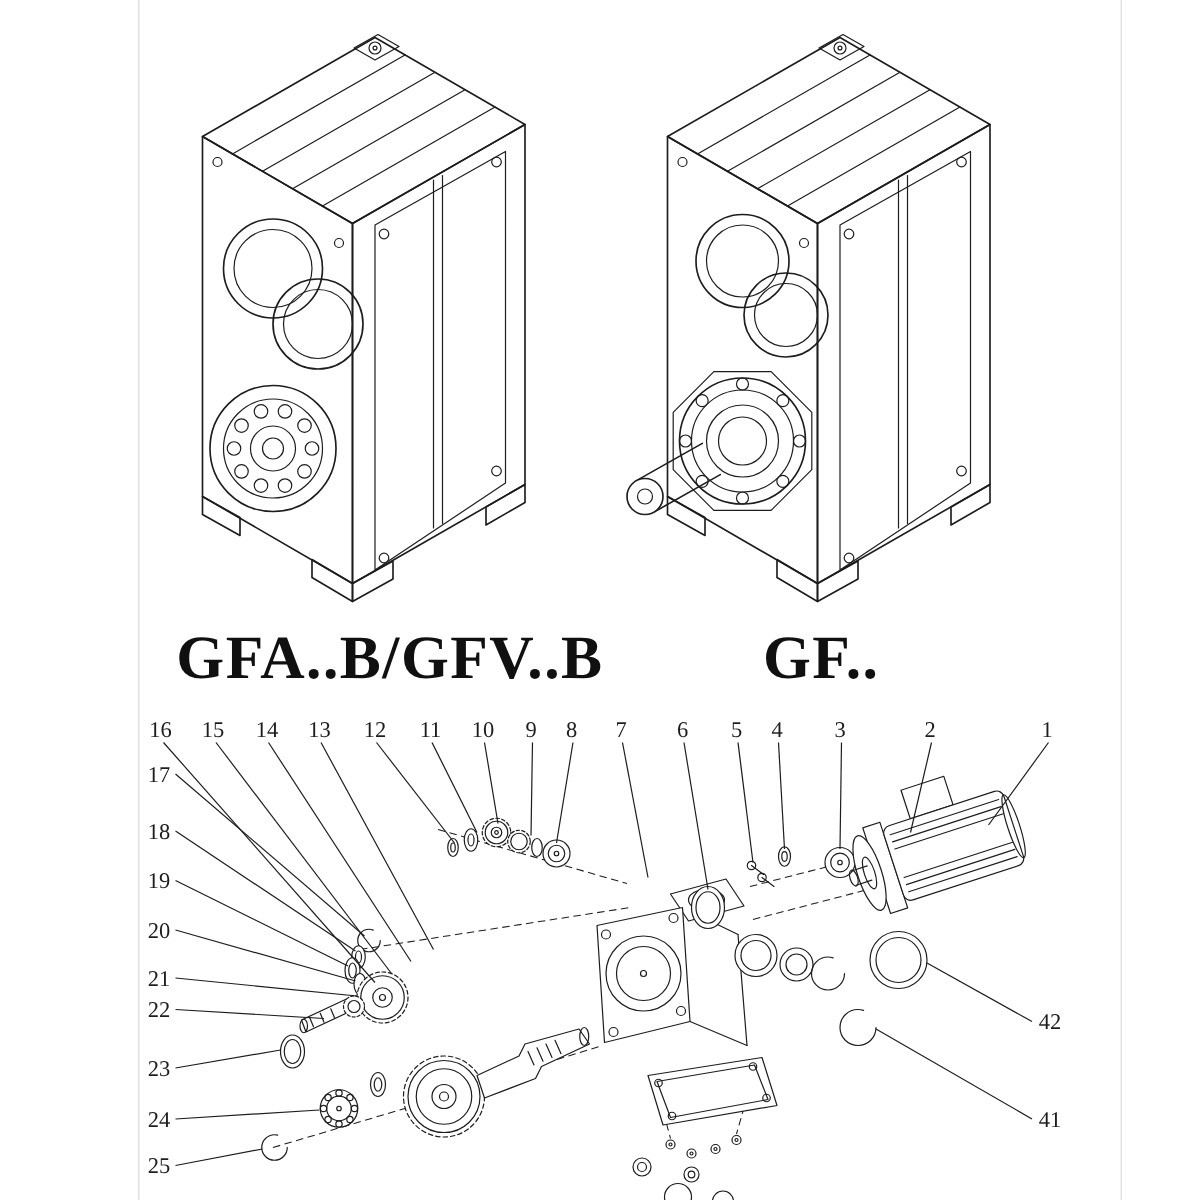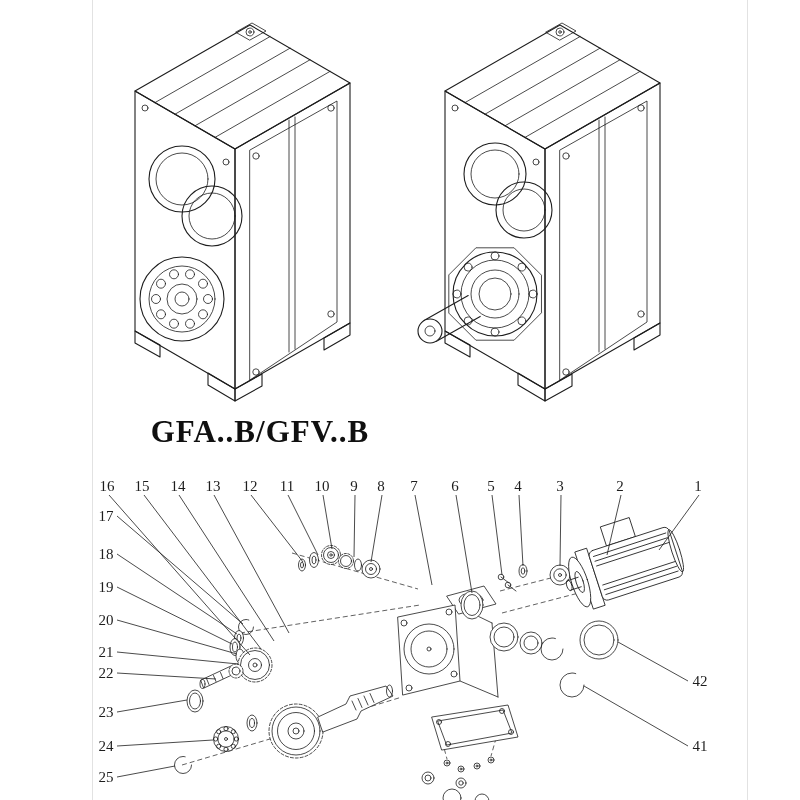--- a/index.html
+++ b/index.html
@@ -4,21 +4,21 @@
 <style>
   html,body{margin:0;padding:0;background:#fff;}
   .page{position:relative;width:800px;height:800px;background:#ffffff;overflow:hidden;
         font-family:"Liberation Serif",serif;color:#1d1d1d;}
   .edge{position:absolute;top:0;width:1px;height:800px;background:#e2e2e2;}
   .edge-left{left:92px;}
   .edge-right{left:747px;}
   .fig{position:absolute;margin:0;}
   .fig-left{left:100px;top:4px;width:300px;height:400px;}
   .fig-right{left:410px;top:4px;width:300px;height:400px;}
-  .caption{position:absolute;top:414px;font-weight:700;font-size:31px;letter-spacing:1px;
+  .caption{position:absolute;top:414px;font-weight:700;font-size:41px;letter-spacing:1px;
            text-align:center;color:#101010;}
   .caption-left{left:105px;width:310px;}
   .caption-right{left:420px;width:255px;}
   .exploded{position:absolute;left:0;top:465px;width:648px;height:335px;}
   svg{display:block;}
   .ink{stroke:#1d1d1d;fill:none;stroke-width:1.1;stroke-linejoin:round;stroke-linecap:round;}
   .ink2{stroke:#1d1d1d;fill:none;stroke-width:0.8;stroke-linejoin:round;stroke-linecap:round;}
   .ld{stroke:#1d1d1d;stroke-width:0.8;}
   .dash{stroke:#1d1d1d;stroke-width:0.7;stroke-dasharray:5 3;fill:none;}
   .num{font-family:"Liberation Serif",serif;font-size:15px;fill:#1d1d1d;text-anchor:middle;}
@@ -155,20 +155,21 @@
         </g>
         <g>
           <polygon points="35,327 60,341 60,353 35,339"></polygon>
           <polygon points="108,369 135,385 135,397 108,381"></polygon>
           <polygon points="135,385 162,370 162,382 135,397"></polygon>
           <polygon points="224,334 250,319 250,331 224,346"></polygon>
         </g>
       </g>
     </svg>
   </figure>
+  <div class="caption caption-right">GF..</div>
 
   <div class="exploded">
     <svg viewBox="0 0 800 335" width="800" height="335">
 
       <g class="dash">
         <line x1="292" y1="88" x2="418" y2="124"></line>
         <line x1="240" y1="168" x2="420" y2="140"></line>
         <line x1="500" y1="126" x2="586" y2="104"></line>
         <line x1="502" y1="148" x2="594" y2="124"></line>
         <line x1="182" y1="300" x2="324" y2="258"></line>

